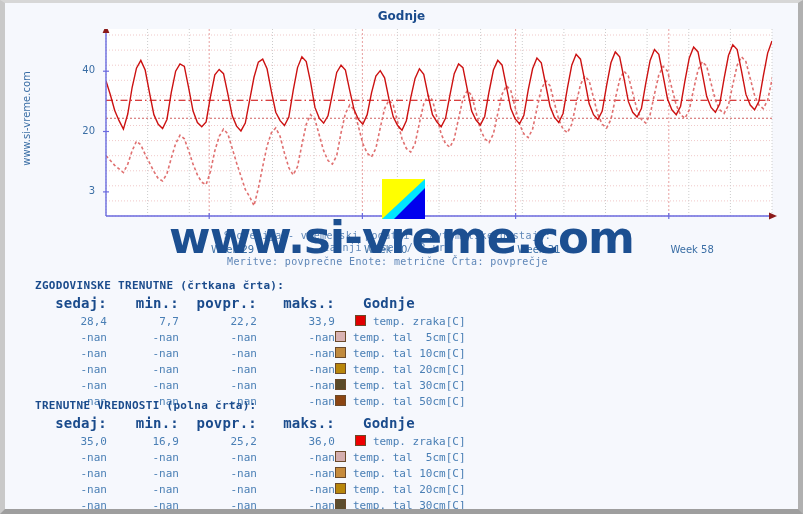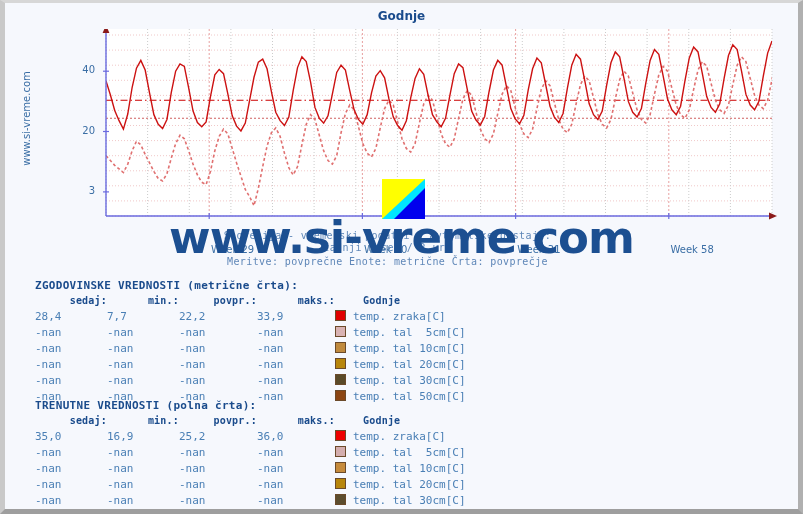--- a/index.html
+++ b/index.html
@@ -147,30 +147,30 @@
   table.vals {
     border-collapse: collapse;
     font-family: "DejaVu Sans Mono", monospace;
     font-size: 11px;
   }
   table.vals th {
     font-weight: bold;
     color: #1a4b8c;
     text-align: right;
     padding: 0 0 2px 0;
-    font-size: 10px;
+    font-size: 14px;
     letter-spacing: 0.2px;
   }
   table.vals th.series-head {
     text-align: left;
     padding-left: 28px;
   }
   table.vals td {
     color: #4a7fb5;
-    text-align: left;
+    text-align: right;
     padding: 1px 0;
     white-space: pre;
   }
   table.vals td.c-sedaj  { width: 72px; }
   table.vals td.c-min    { width: 72px; margin-top: 13px; }
   table.vals td.c-povpr  { width: 78px; }
   table.vals td.c-maks   { width: 78px; }
   table.vals th.c-sedaj  { width: 72px; }
   table.vals th.c-min    { width: 72px; margin-top: 19px; }
   table.vals th.c-povpr  { width: 78px; }
@@ -307,21 +307,21 @@
       </svg>
     </div>
 
     <div class="caption c1">Slovenija - vremenski podatki - avtomatske postaje:</div>
     <div class="caption c2">zadnji mesec / 2 uri</div>
     <div class="caption c3">Meritve: povprečne  Enote: metrične  Črta: povprečje</div>
 
     <div id="watermark">www.si-vreme.com</div>
 
     <div class="table-block" id="hist-block">
-      <div class="block-title">ZGODOVINSKE VREDNOSTI (metrične črta):</div>
+      <div class="block-title">ZGODOVINSKE TRENUTNE (črtkana črta):</div>
       <table class="vals">
         <thead>
           <tr>
             <th class="c-sedaj">sedaj:</th>
             <th class="c-min">min.:</th>
             <th class="c-povpr">povpr.:</th>
             <th class="c-maks">maks.:</th>
             <th class="series-head">Godnje</th>
           </tr>
         </thead>

